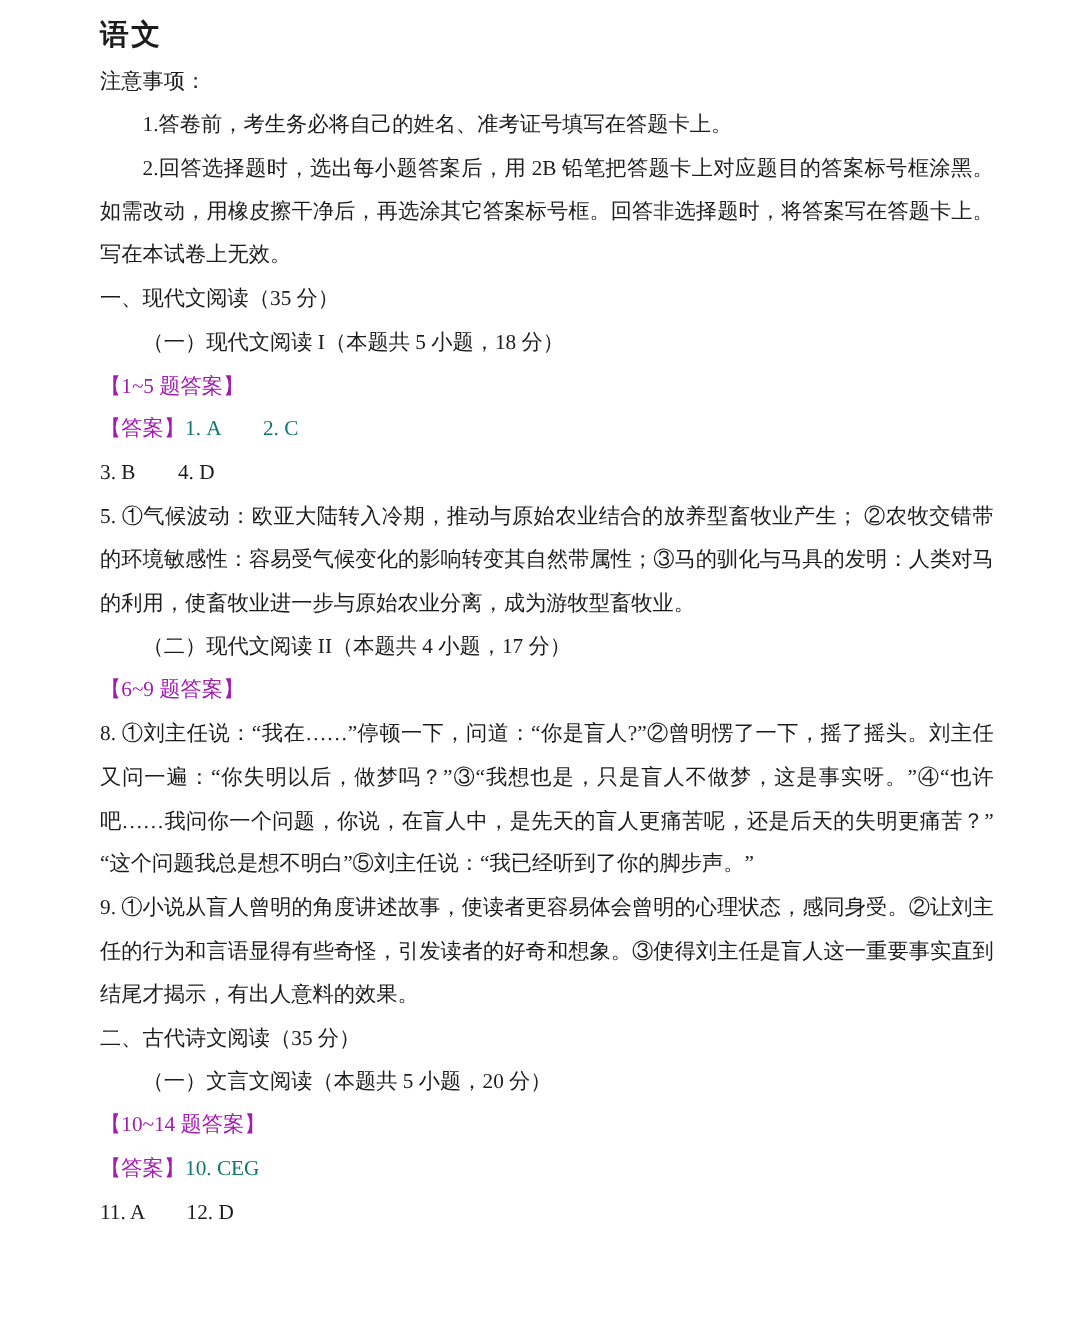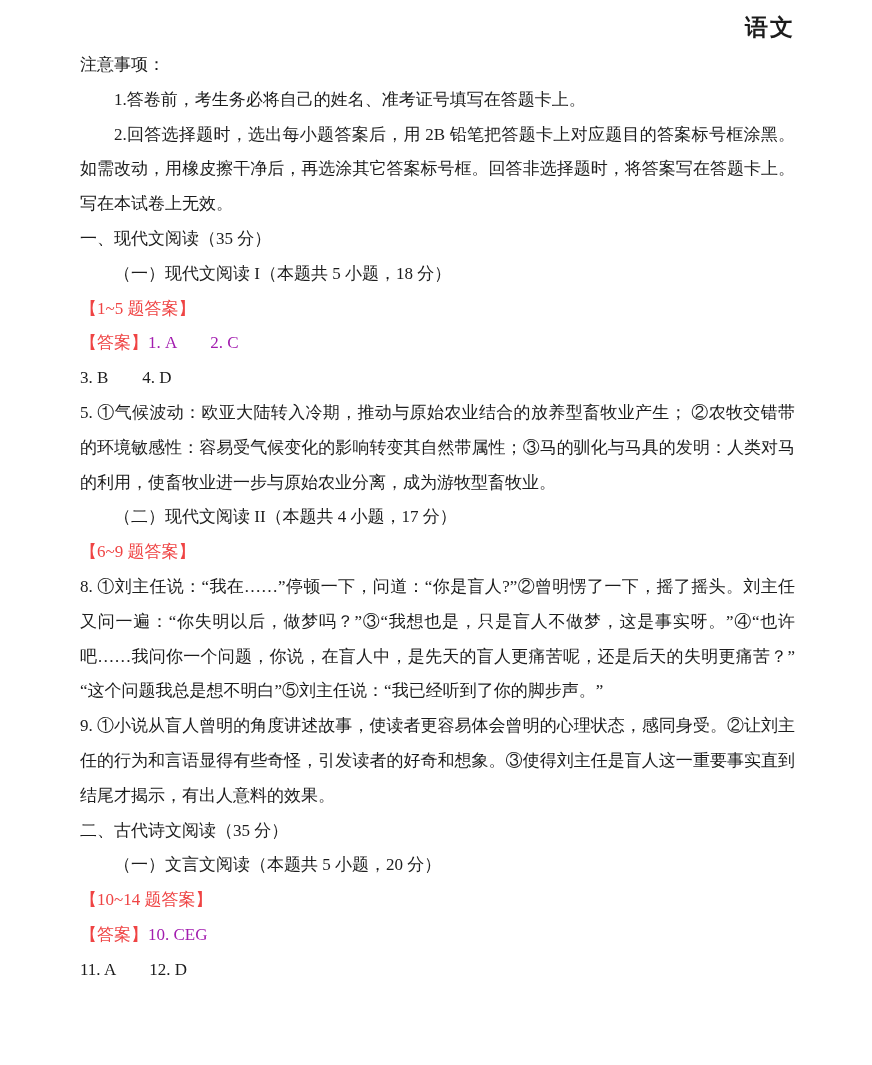--- a/index.html
+++ b/index.html
@@ -11,33 +11,33 @@
     background: #ffffff;
     box-sizing: border-box;
     padding: 8px 77px 10px 80px;
     font-family: "Liberation Serif", "DejaVu Serif", serif;
     color: #1c1c1c;
     overflow: hidden;
   }
   .doc-title {
     font-size: 23px;
     font-weight: bold;
-    text-align: right;
+    text-align: left;
     line-height: 40px;
     letter-spacing: 2px;
   }
   .line {
     font-size: 17px;
     line-height: 34.8px;
     text-align: justify;
   }
   .bold { font-weight: normal; }
   .indent { text-indent: 2em; }
-  .accent { color: #ef4444; }
-  .black { color: #a21caf; }
+  .accent { color: #a21caf; }
+  .black { color: #0f766e; }
 </style>
 </head>
 <body>
 
 <div class="page">
 
   <div class="doc-title">语文</div>
 
   <div class="line bold">注意事项：</div>
   <div class="line bold indent">1.答卷前，考生务必将自己的姓名、准考证号填写在答题卡上。</div>

